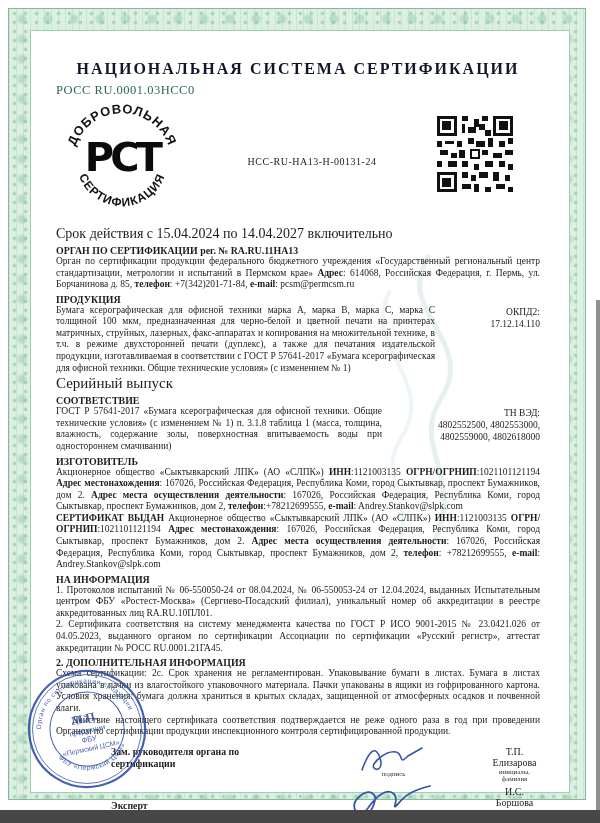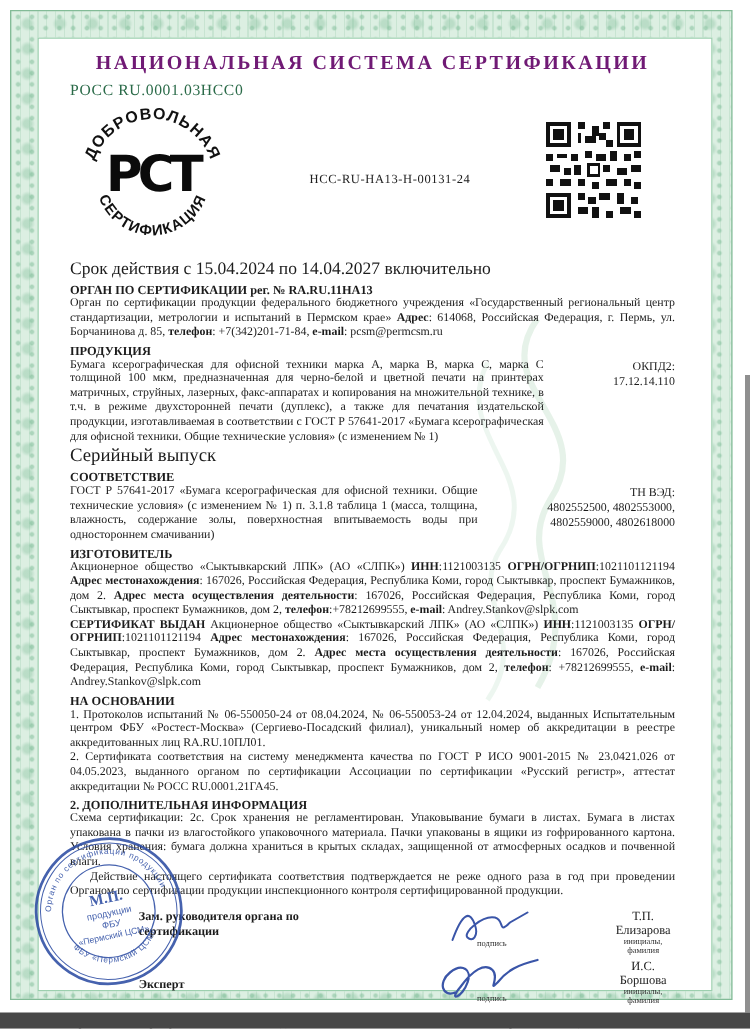--- a/index.html
+++ b/index.html
@@ -17,21 +17,21 @@
       radial-gradient(circle, rgba(122,186,148,.50) 0 1.2px, rgba(122,186,148,0) 2.4px),
       radial-gradient(circle, rgba(122,186,148,.35) 0 3px, rgba(122,186,148,0) 6px),
       repeating-linear-gradient(90deg, rgba(140,196,161,.25) 0 1px, transparent 1px 7px);
     background-size:11px 9px,26px 20px,auto;
     border:1px solid #83bb97;
     box-sizing:border-box;}
   .inner-white{position:absolute;left:30px;top:30px;right:30px;bottom:30px;background:#ffffff;border:1px solid #9ccfae;}
 
   .content{position:absolute;left:38px;top:38px;width:520px;height:754px;padding:4px 18px;box-sizing:border-box;color:#1c1c1c;}
 
-  .title{margin-top:0;text-align:center;color:#701a75;font-weight:bold;font-size:16px;letter-spacing:2px;}
+  .title{margin-top:18px;text-align:center;color:#0f172a;font-weight:bold;font-size:16px;letter-spacing:2px;}
   .reg{margin-top:5px;color:#2a6a48;font-size:12.5px;letter-spacing:.5px;}
 
   .logo-row{display:flex;align-items:center;margin-top:2px;height:112px;}
   .logo-wrap{width:132px;flex:0 0 auto;margin-left:2px;}
   .center-titles{flex:1;text-align:center;}
   .cert-title{font-size:14px;letter-spacing:.5px;}
   .cert-number{font-size:10px;margin-top:10px;letter-spacing:.5px;}
   .qr-wrap{flex:0 0 auto;margin-right:24px;}
 
   .validity{text-align:left;font-size:14px;margin-top:14px;}
@@ -48,21 +48,21 @@
   .serial{font-size:15px;margin-top:1px;}
   .indent{text-indent:16px;}
 
   .sig-block{display:grid;grid-template-columns:205px 155px auto;margin:8px 0 0 55px;row-gap:4px;align-items:start;}
   .role{font-weight:bold;font-size:9.8px;line-height:1.25;width:175px;}
   .sigcell{text-align:center;position:relative;}
   .sigcell svg{display:block;margin:-4px auto -8px auto;}
   .tiny{font-size:6.8px;color:#333;}
   .namecell{text-align:center;padding-left:18px;}
   .name{font-size:10px;}
-  .role-expert{margin-top:14px;}
+  .role-expert{margin-top:14px;text-decoration:underline;}
 
   .note{margin-top:10px;font-size:9.4px;line-height:1.25;text-align:justify;}
 
   .stamp{position:absolute;left:24px;top:666px;opacity:.88;transform:rotate(-12deg);}
 
   .wm{position:absolute;left:330px;top:250px;opacity:.5;pointer-events:none;}
 </style>
 </head>
 <body>
 
@@ -183,21 +183,21 @@
       </div>
     </div>
 
     <div class="sec">
       <div class="hd">ИЗГОТОВИТЕЛЬ</div>
       <div class="para"><span>Акционерное общество «Сыктывкарский ЛПК» (АО «СЛПК») </span><span class="b">ИНН</span><span>:1121003135  </span><span class="b">ОГРН/ОГРНИП</span><span>:1021101121194 </span><span class="b">Адрес местонахождения</span><span>: 167026, Российская Федерация, Республика Коми, город Сыктывкар, проспект Бумажников, дом 2. </span><span class="b">Адрес места осуществления деятельности</span><span>: 167026, Российская Федерация, Республика Коми, город Сыктывкар, проспект Бумажников, дом 2, </span><span class="b">телефон</span><span>:+78212699555, </span><span class="b">e-mail</span><span>: Andrey.Stankov@slpk.com</span></div>
       <div class="para"><span class="b">СЕРТИФИКАТ ВЫДАН</span><span> Акционерное общество «Сыктывкарский ЛПК» (АО «СЛПК») </span><span class="b">ИНН</span><span>:1121003135 </span><span class="b">ОГРН/ОГРНИП</span><span>:1021101121194 </span><span class="b">Адрес местонахождения</span><span>: 167026, Российская Федерация, Республика Коми, город Сыктывкар, проспект Бумажников, дом 2. </span><span class="b">Адрес места осуществления деятельности</span><span>: 167026, Российская Федерация, Республика Коми, город Сыктывкар, проспект Бумажников, дом 2, </span><span class="b">телефон</span><span>: +78212699555, </span><span class="b">e-mail</span><span>: Andrey.Stankov@slpk.com</span></div>
     </div>
 
     <div class="sec">
-      <div class="hd">НА ОСНОВАНИИ</div>
+      <div class="hd">НА ИНФОРМАЦИЯ</div>
       <div class="para">1. Протоколов испытаний  № 06-550050-24 от 08.04.2024, № 06-550053-24 от 12.04.2024, выданных Испытательным центром ФБУ «Ростест-Москва» (Сергиево-Посадский филиал), уникальный номер об аккредитации в реестре аккредитованных лиц RA.RU.10ПЛ01.</div>
       <div class="para">2. Сертификата соответствия на систему менеджмента качества по ГОСТ Р ИСО 9001-2015 № 23.0421.026 от 04.05.2023, выданного органом по сертификации Ассоциации по сертификации «Русский регистр», аттестат аккредитации № РОСС RU.0001.21ГА45.</div>
     </div>
 
     <div class="sec">
       <div class="hd">2. ДОПОЛНИТЕЛЬНАЯ ИНФОРМАЦИЯ</div>
       <div class="para">Схема сертификации: 2с. Срок хранения не регламентирован. Упаковывание бумаги в листах. Бумага в листах упакована в пачки из влагостойкого упаковочного материала. Пачки упакованы в ящики из гофрированного картона. Условия хранения: бумага должна храниться в крытых складах, защищенной от атмосферных осадков и почвенной влаги.</div>
       <div class="para indent">Действие настоящего сертификата соответствия подтверждается не реже одного раза в год при проведении Органом по сертификации продукции  инспекционного контроля сертифицированной продукции.</div>
     </div>
 

